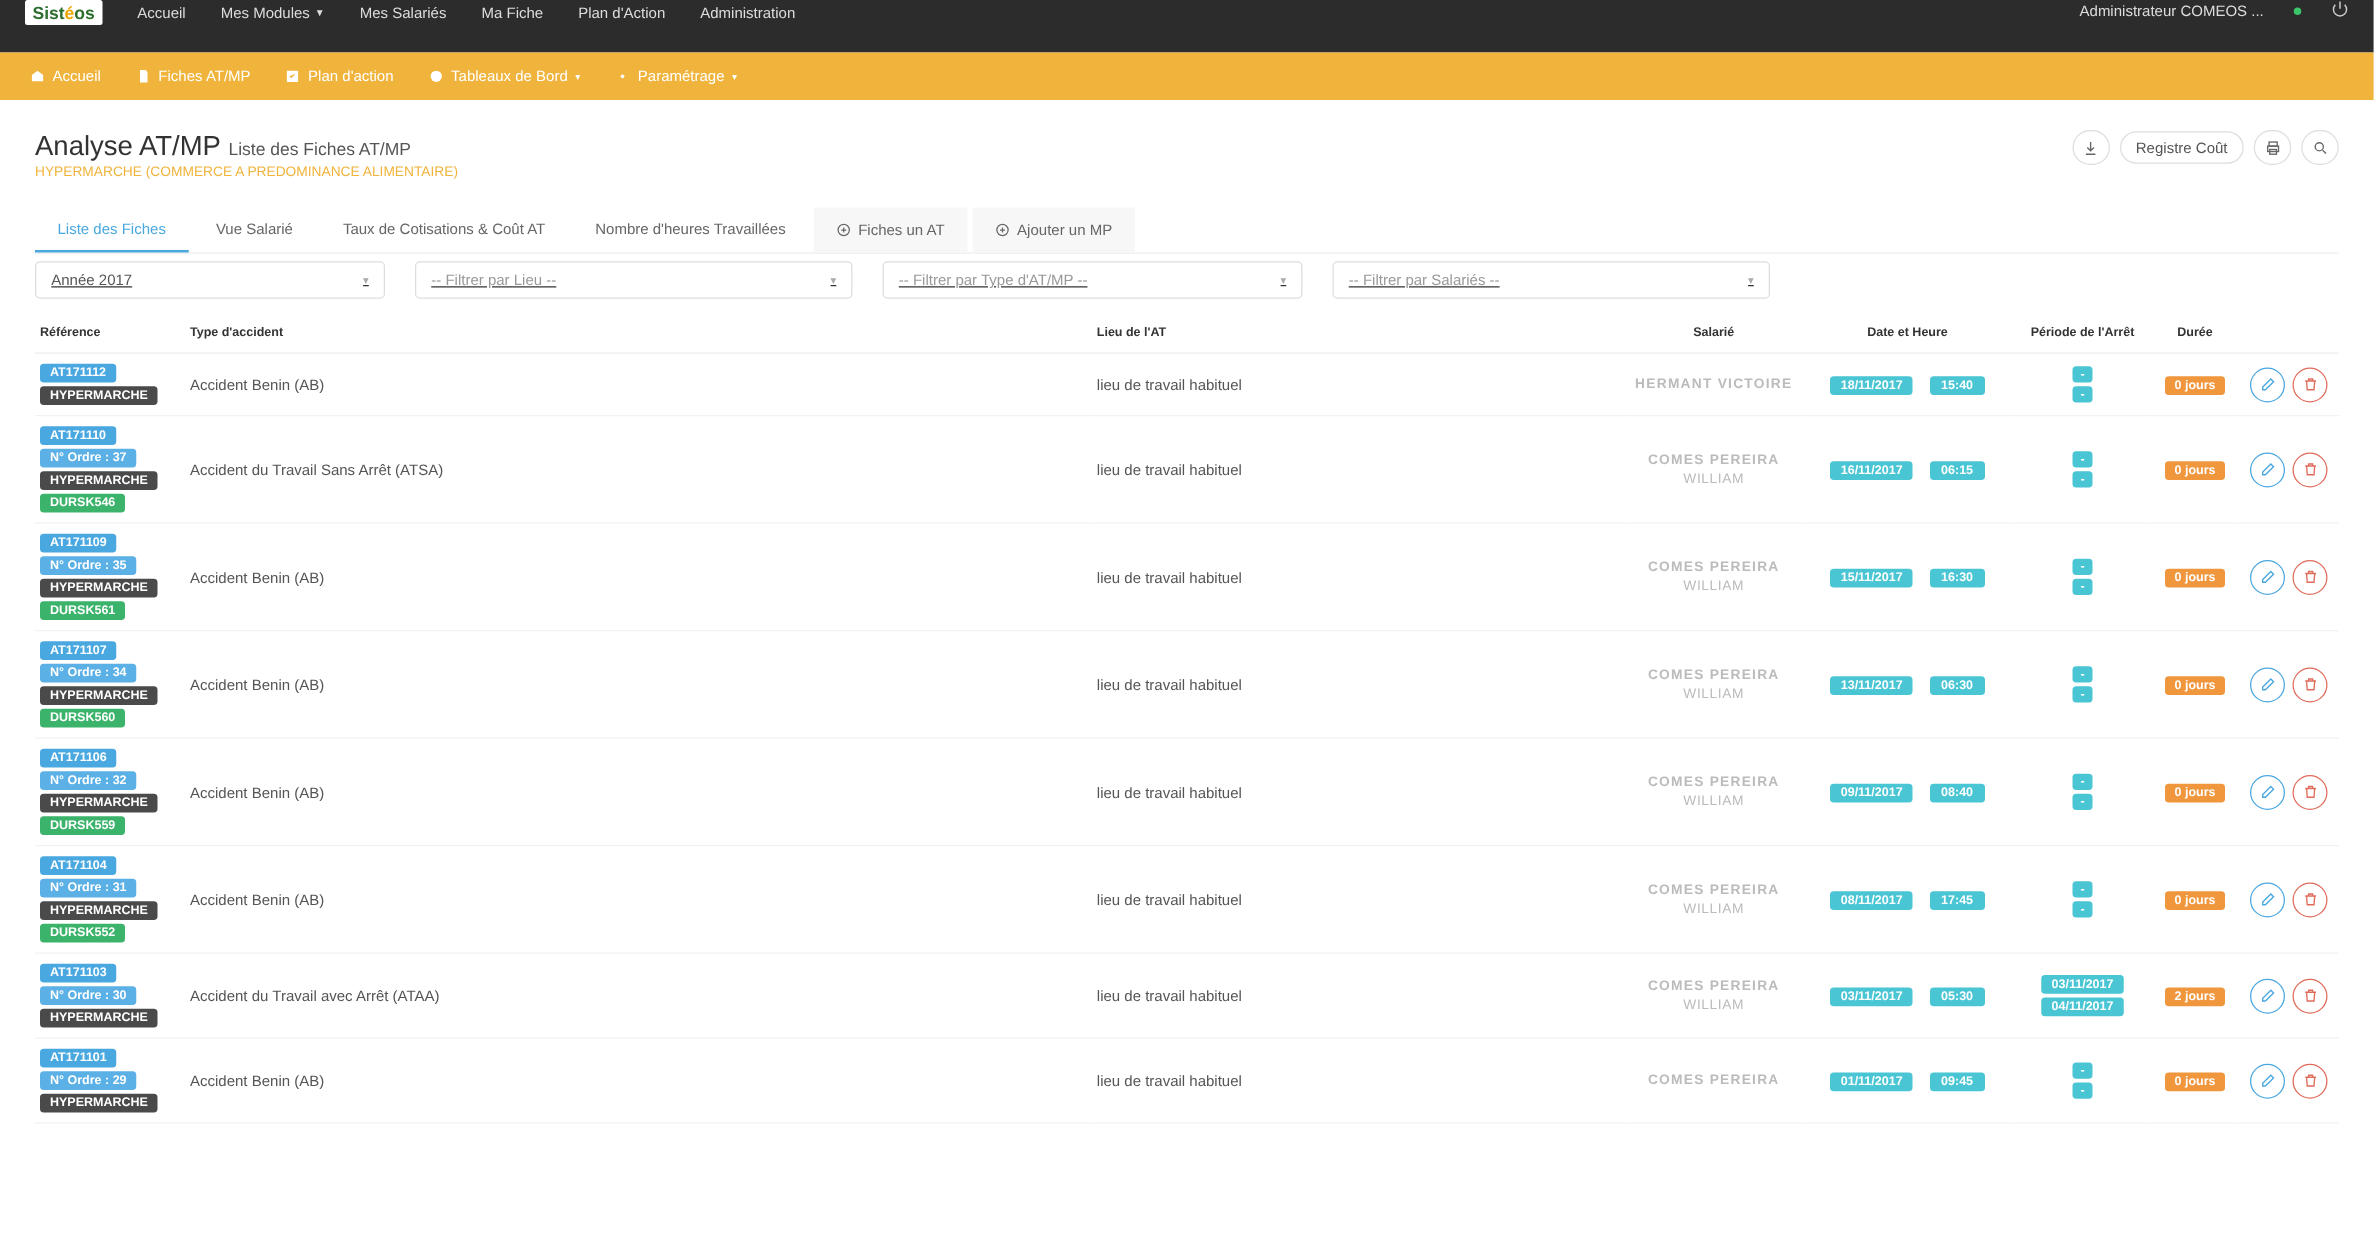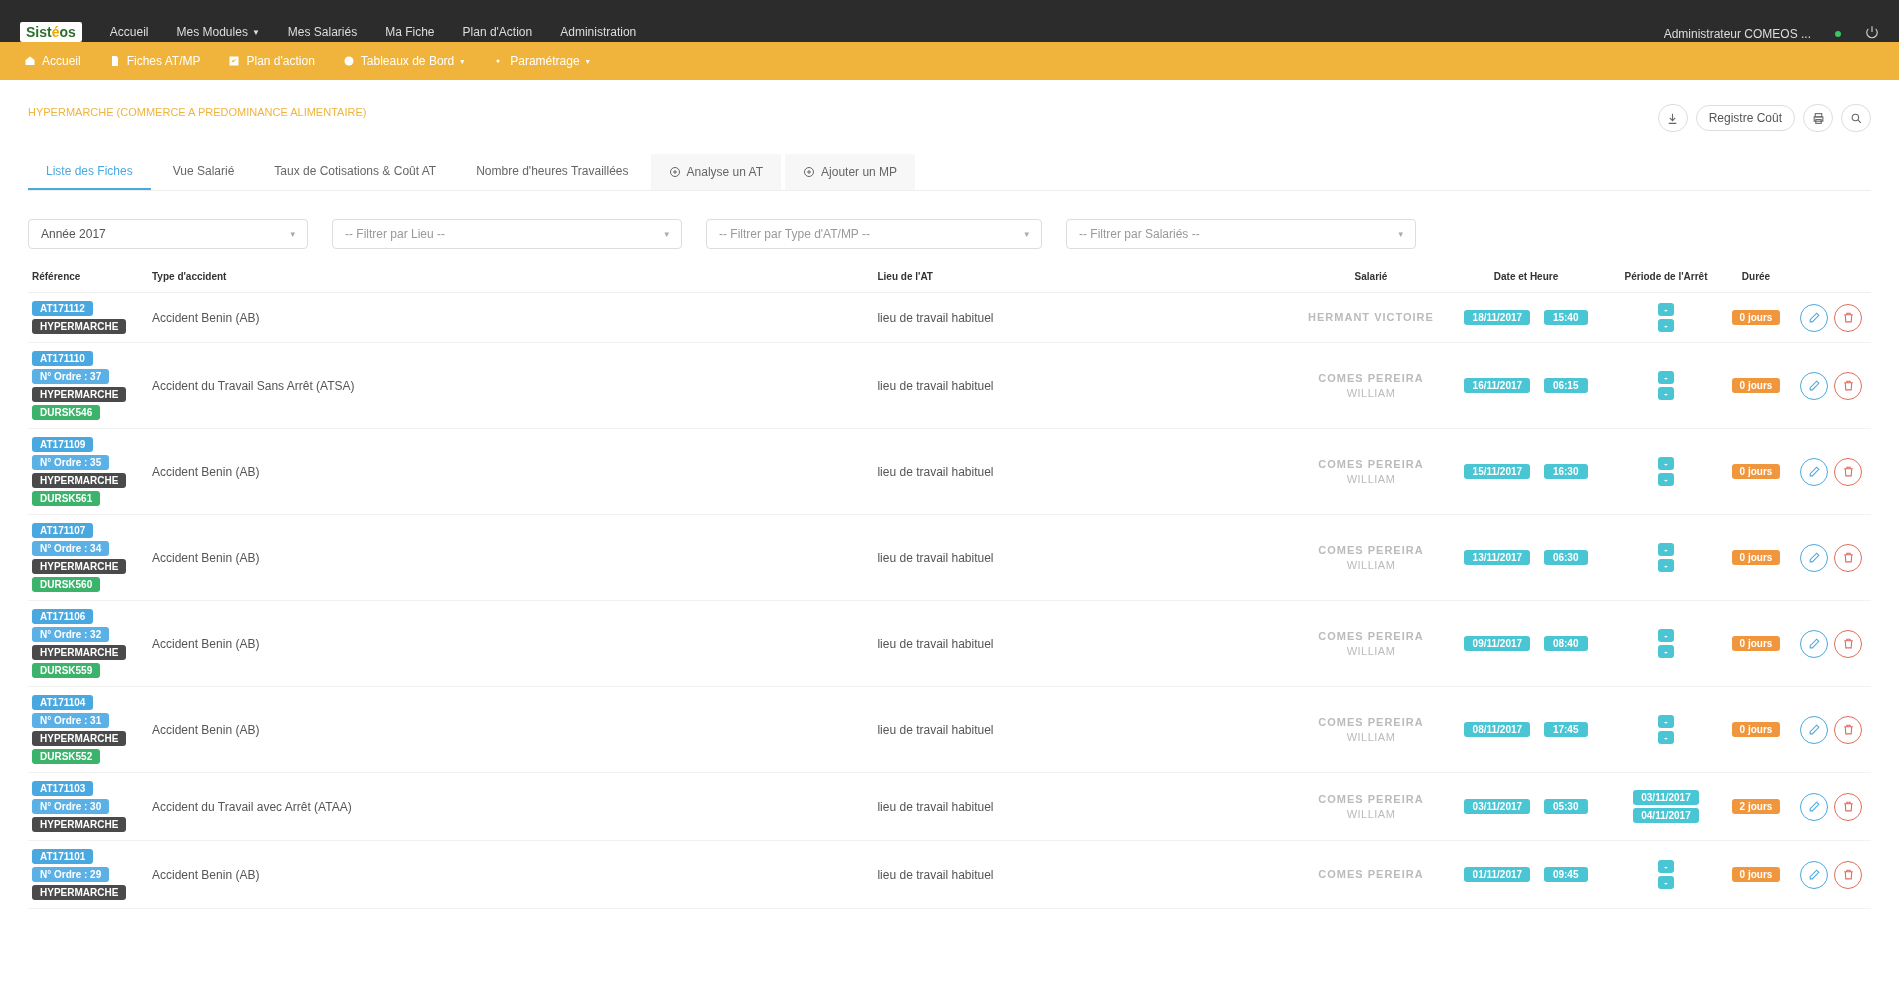--- a/index.html
+++ b/index.html
@@ -1,17 +1,17 @@
 <!DOCTYPE html>
 <html><head>
 <meta charset="utf-8">
 <style>
 * { box-sizing: border-box; margin: 0; padding: 0; }
 body { font-family: -apple-system, BlinkMacSystemFont, "Segoe UI", Arial, sans-serif; background: #fff; color: #333; font-size: 13px; }
-.topnav { background: #2c2c2c; color: #ddd; height: 42px; display: flex; align-items: flex-end; padding: 0 20px; justify-content: space-between; }
+.topnav { background: #2c2c2c; color: #ddd; height: 42px; display: flex; align-items: flex-start; padding: 0 20px; justify-content: space-between; }
 .topnav-left { display: flex; align-items: center; gap: 28px; }
 .topnav-right { display: flex; align-items: center; gap: 24px; }
 .logo { background: #fff; padding: 2px 6px; border-radius: 2px; color: #2c6e2c; font-weight: bold; font-size: 14px; display: flex; align-items: center; }
 .logo span.o { color: #f0a500; }
 .topnav-item { color: #ddd; cursor: pointer; font-size: 12px; display: flex; align-items: center; gap: 4px; }
 .caret { font-size: 8px; }
 .status-dot { width: 6px; height: 6px; border-radius: 50%; background: #3ac569; display: inline-block; }
 .power-icon { width:14px; height:14px; }
 .secondnav { background: #f0b43c; color: #fff; height: 38px; display: flex; align-items: center; padding: 0 24px; gap: 28px; }
 .secondnav-item { color: #fff; font-size: 12px; display: flex; align-items: center; gap: 6px; cursor: pointer; }
@@ -22,21 +22,21 @@
 .page-sub { font-size: 14px; font-weight: 400; color: #555; margin-left: 6px; }
 .page-tag { color: #f0b43c; font-size: 11px; margin-top: 2px; }
 .header-actions { display: flex; gap: 8px; align-items: center; }
 .btn-ghost { border: 1px solid #ddd; background: #fff; border-radius: 14px; font-size: 12px; padding: 5px 12px; color: #555; cursor: pointer; }
 .icon-btn { border: 1px solid #ddd; background: #fff; border-radius: 14px; width: 30px; height: 28px; display: flex; align-items: center; justify-content: center; cursor: pointer; }
 .tabs { display: flex; gap: 4px; border-bottom: 1px solid #eee; margin-top: 22px; }
 .tab { padding: 10px 18px; font-size: 12px; color: #666; cursor: pointer; }
 .tab.active { color: #4aa8e0; border-bottom: 2px solid #4aa8e0; }
 .tab.action { background: #f7f7f7; display: flex; align-items: center; gap: 6px; }
 .tab.action svg { width: 12px; height: 12px; }
-.filters { display: flex; gap: 24px; margin-top: 28px; }
+.filters { display: flex; gap: 24px; margin-top: 6px; text-decoration: underline; }
 .filter-select { flex: 0 0 auto; border: 1px solid #ddd; border-radius: 4px; padding: 7px 12px; font-size: 12px; color: #999; display: flex; align-items: center; justify-content: space-between; cursor: pointer; }
 .filter-select.y { width: 280px; color: #555; }
 .filter-select.m { width: 350px; }
 .filter-select.t { width: 336px; }
 .filter-select.s { width: 350px; }
 table { width: 100%; border-collapse: collapse; margin-top: 12px; }
 th { text-align: left; font-size: 10px; font-weight: 600; color: #333; padding: 10px 4px; border-bottom: 1px solid #eee; }
 th.center, td.center { text-align: center; }
 td { padding: 8px 4px; border-bottom: 1px solid #f2f2f2; vertical-align: middle; font-size: 12px; color: #555; }
 .badges { display: flex; flex-direction: column; gap: 3px; align-items: flex-start; }
@@ -118,20 +118,21 @@
         <path d="M12 1v4M12 19v4M4.2 4.2l2.8 2.8M17 17l2.8 2.8M1 12h4M19 12h4M4.2 19.8l2.8-2.8M17 7l2.8-2.8"></path>
       </svg>
       <span>Paramétrage</span>
       <span class="caret">▾</span>
     </div>
 </div>
 
 <div class="page">
   <div class="page-header">
     <div>
+      <div><span class="page-title">Analyse AT/MP</span><span class="page-sub">Liste des Fiches AT/MP</span></div>
       <div class="page-tag">HYPERMARCHE (COMMERCE A PREDOMINANCE ALIMENTAIRE)</div>
     </div>
     <div class="header-actions">
       <div class="icon-btn">
           <svg width="13" height="13" viewBox="0 0 24 24" fill="none" stroke="#666" stroke-width="2">
             <path d="M12 3v12M7 11l5 5 5-5M5 21h14"></path>
           </svg>
         </div>
       <button class="btn-ghost">Registre Coût</button>
       <div class="icon-btn">
@@ -153,21 +154,21 @@
   <div class="tabs">
     <div class="tab active">Liste des Fiches</div>
     <div class="tab">Vue Salarié</div>
     <div class="tab">Taux de Cotisations &amp; Coût AT</div>
     <div class="tab">Nombre d'heures Travaillées</div>
     <div class="tab action">
         <svg viewBox="0 0 24 24" fill="none" stroke="#666" stroke-width="2">
           <circle cx="12" cy="12" r="9"></circle>
           <path d="M12 8v8M8 12h8"></path>
         </svg>
-        <span>Analyse un AT</span>
+        <span>Fiches un AT</span>
       </div>
     <div class="tab action">
         <svg viewBox="0 0 24 24" fill="none" stroke="#666" stroke-width="2">
           <circle cx="12" cy="12" r="9"></circle>
           <path d="M12 8v8M8 12h8"></path>
         </svg>
         <span>Ajouter un MP</span>
       </div>
   </div>
 

